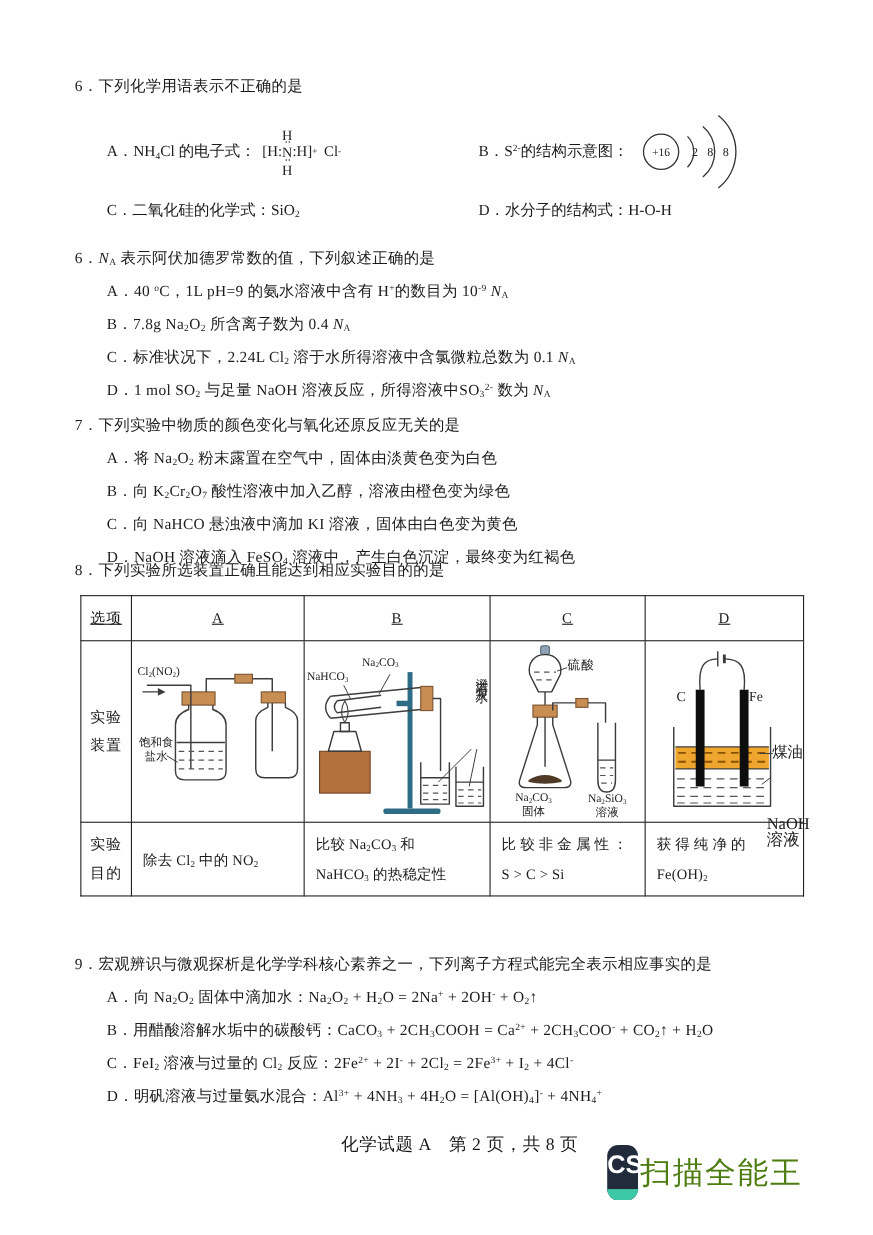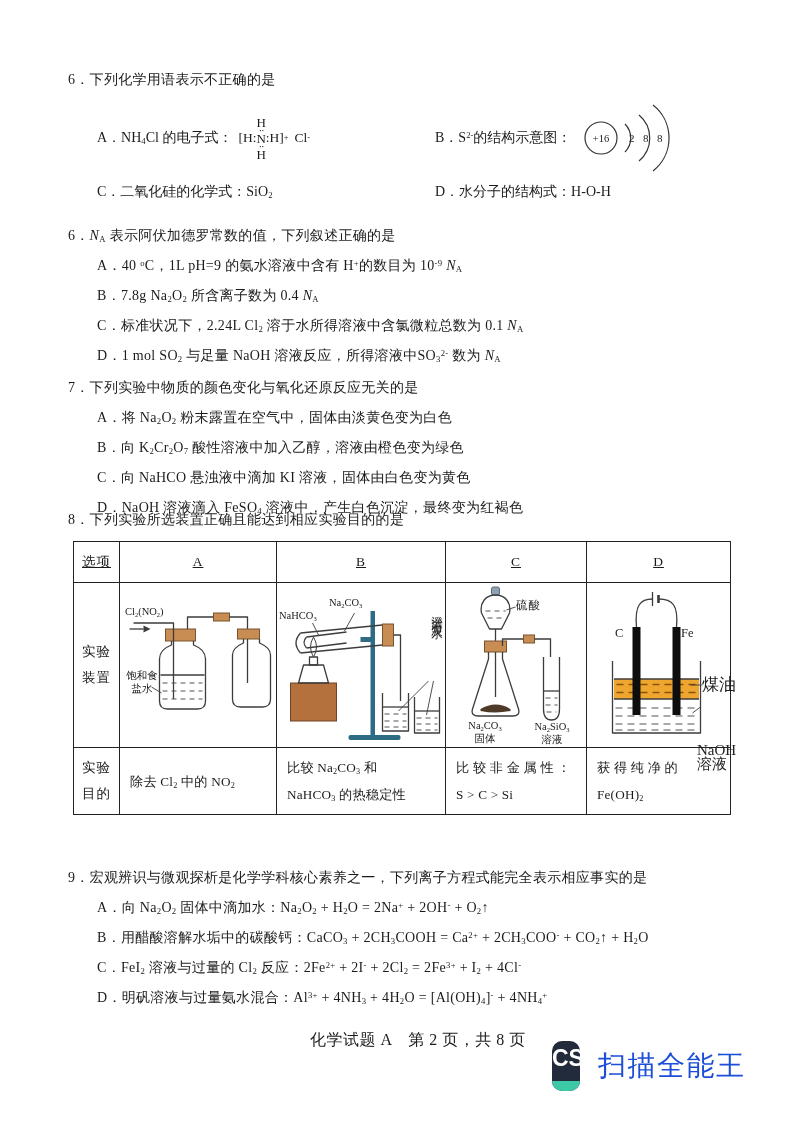--- a/index.html
+++ b/index.html
@@ -58,22 +58,22 @@
         font-size:13.2px !important;letter-spacing:.2px;}
 
   
   .footer{position:absolute;left:310px;top:1030px;font-size:16px;letter-spacing:.5px;}
   .cs-badge{position:absolute;left:552px;top:1041px;display:flex;align-items:center;}
   .cs-logo{position:relative;width:28px;height:50px;background:#212b3c;border-radius:10px;
            overflow:hidden;flex:none;}
   .cs-logo .cs-txt{position:absolute;top:4px;left:0;right:0;text-align:center;color:#fff;
            font-family:"Liberation Sans",sans-serif;font-weight:bold;font-size:23px;}
   .cs-stripe{position:absolute;left:0;right:0;bottom:0;height:10px;}
-  .cs-brand{margin-left:18px;font-family:"Liberation Sans",sans-serif;font-size:28px;
-            font-weight:500;color:#1d4ed8;letter-spacing:1.5px;line-height:50px;}
+  .cs-brand{margin-left:2px;font-family:"Liberation Sans",sans-serif;font-size:28px;
+            font-weight:500;color:#4d7c0f;letter-spacing:1.5px;line-height:50px;}
 </style>
 </head>
 <body>
 
 <div class="page">
 
   <div class="sec" style="top:70px;">
     <div class="qtitle">6．下列化学用语表示不正确的是</div>
     <div class="q5row1">
       <div class="q5colA">
@@ -258,21 +258,21 @@
               <line class="soldash" x1="27" y1="133" x2="109" y2="133"></line>
               <line class="soldash" x1="27" y1="141" x2="109" y2="141"></line>
               <line class="soldash" x1="27" y1="147" x2="109" y2="147"></line>
               <rect class="blk" x="44" y="44" width="8" height="88"></rect>
               <rect class="blk" x="84" y="44" width="8" height="88"></rect>
               <line class="ptr" x1="102" y1="102" x2="114" y2="102"></line>
               <line class="ptr" x1="104" y1="130" x2="112" y2="124"></line>
             </svg>
             <div class="alabel" style="left:28px;top:44px;font-size:12.5px;">C</div>
             <div class="alabel" style="left:94px;top:44px;font-size:12.5px;">Fe</div>
-            <div class="alabel" style="left:115px;top:95px;font-size:17px;">煤油</div>
+            <div class="alabel" style="left:115px;top:95px;font-size:14px;">煤油</div>
             <div class="alabel" style="left:110px;top:116px;font-size:15px;line-height:14px;white-space:normal;width:30px;margin-top:44px;">NaOH<br>溶液</div>
           </div>
         </td>
       </tr>
       <tr>
         <td class="rowlab">实验<br>目的</td>
         <td class="purp">除去 Cl<sub>2</sub> 中的 NO<sub>2</sub></td>
         <td class="purp">比较 Na<sub>2</sub>CO<sub>3</sub> 和<br>NaHCO<sub>3</sub> 的热稳定性</td>
         <td class="purp">比 较 非 金 属 性 ：<br>S &gt; C &gt; Si</td>
         <td class="purp">获 得 纯 净 的<br>Fe(OH)<sub>2</sub></td>

